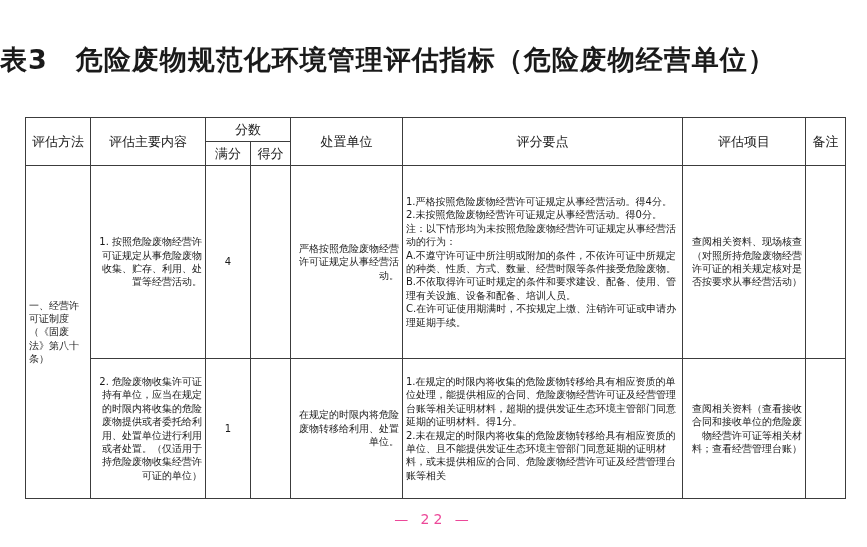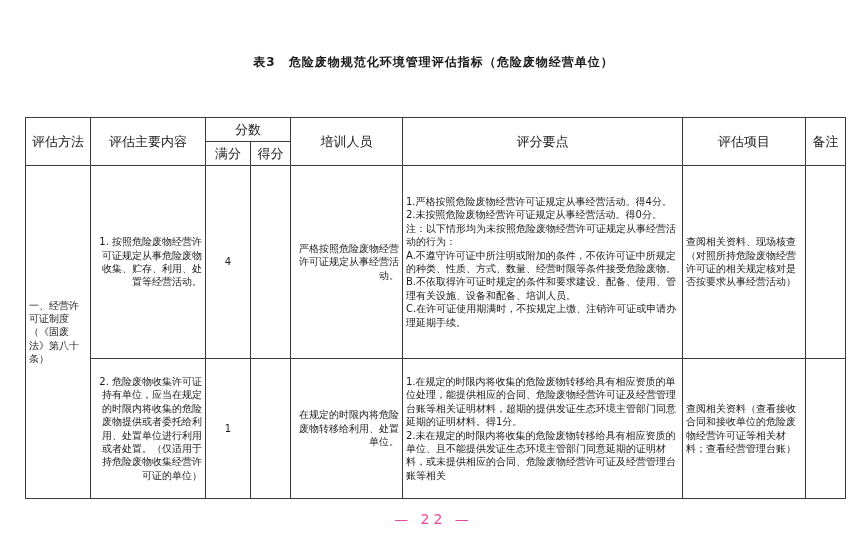--- a/index.html
+++ b/index.html
@@ -6,23 +6,23 @@
   html, body { background: #ffffff; }
   body {
     width: 867px; height: 547px;
     position: relative;
     font-family: "DejaVu Sans", "Liberation Sans", sans-serif;
     color: #1a1a1a;
     overflow: hidden;
   }
   .doc-title {
     position: absolute;
-    top: 54px; left: 0; width: 100%;
-    text-align: center;
-    font-size: 12px;
+    top: 42px; left: 0; width: 100%;
+    text-align: left;
+    font-size: 27px;
     font-weight: bold;
     letter-spacing: 1px;
   }
   table.eval-table {
     position: absolute;
     top: 117px; left: 25px;
     width: 820px;
     border-collapse: collapse;
     table-layout: fixed;
   }
@@ -49,21 +49,21 @@
   .content-cell{ text-align: right; }
   .num-cell    { text-align: center; }
   .standard-cell { text-align: right; }
   .points-cell {
     vertical-align: top;
     white-space: pre-line;
     font-size: 12px;
     line-height: 1.26;
     padding: 1px 3px 1px 5px;
   }
-  .method-cell { text-align: left; }
+  .method-cell { text-align: right; }
   .page-footer {
     position: absolute;
     top: 511px; left: 0; width: 100%;
     text-align: center;
     font-size: 14px;
     letter-spacing: 4px;
     color: #ec4899;
   }
 </style>
 </head>
@@ -80,21 +80,21 @@
     <col style="width:112px">
     <col style="width:280px">
     <col style="width:123px">
     <col style="width:40px">
   </colgroup>
   <thead>
     <tr>
       <th rowspan="2">评估方法</th>
       <th rowspan="2">评估主要内容</th>
       <th colspan="2">分数</th>
-      <th rowspan="2">培训人员</th>
+      <th rowspan="2">处置单位</th>
       <th rowspan="2">评分要点</th>
       <th rowspan="2">评估项目</th>
       <th rowspan="2">备注</th>
     </tr>
     <tr>
       <th>满分</th>
       <th>得分</th>
     </tr>
   </thead>
   <tbody>

